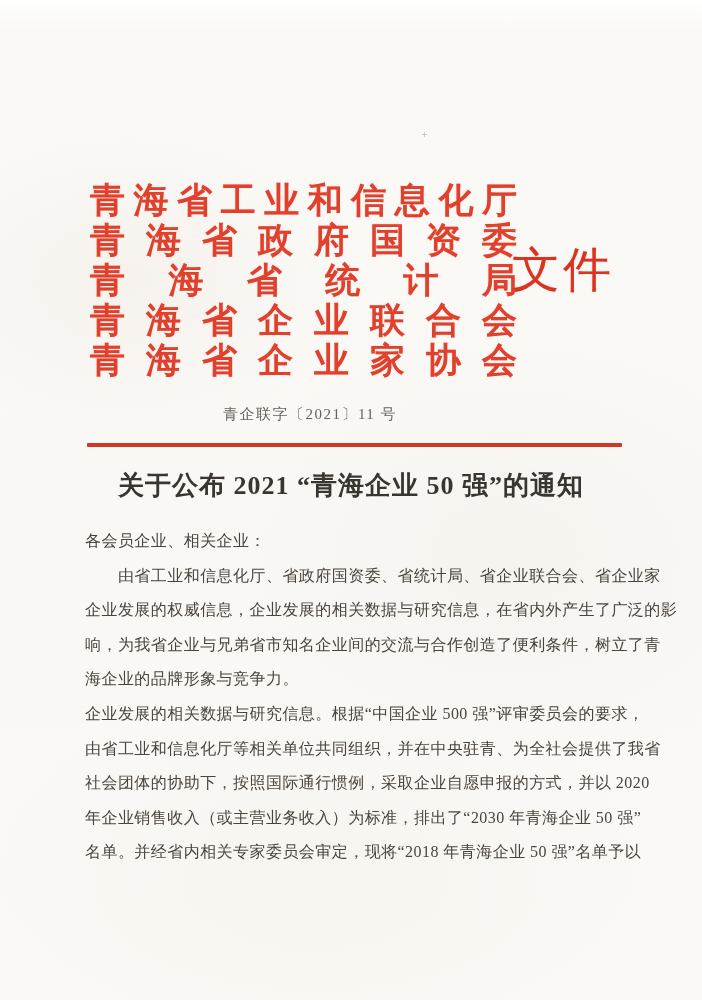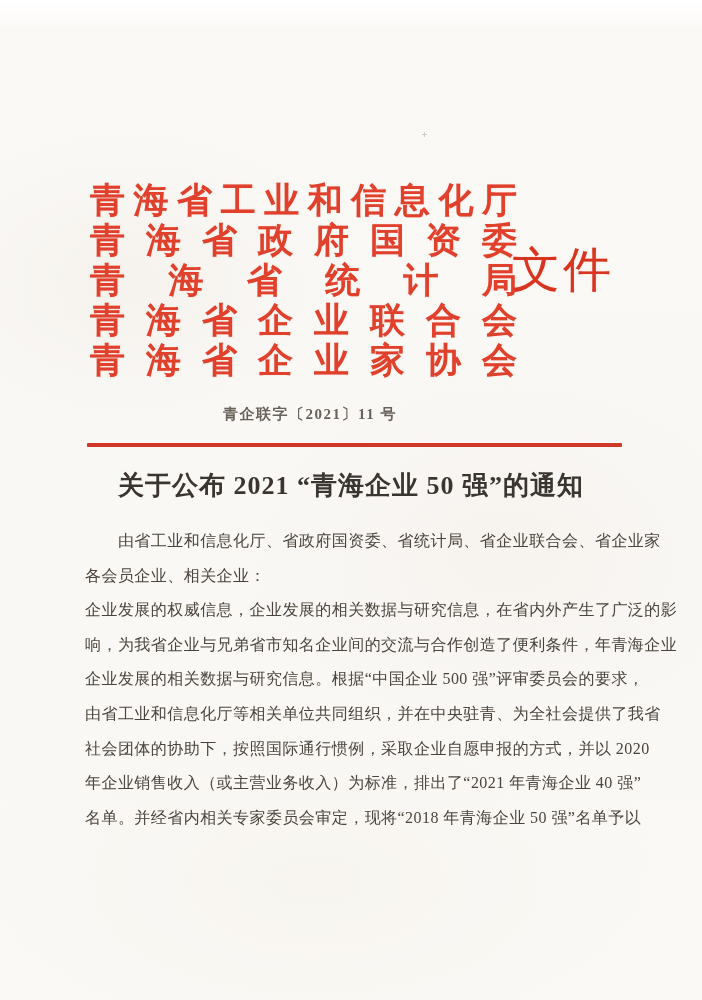--- a/index.html
+++ b/index.html
@@ -61,21 +61,20 @@
   .doc-number {
     position: absolute;
     left: 0;
     top: 405px;
     width: 620px;
     text-align: center;
     font-size: 15px;
     letter-spacing: 1.5px;
     color: #68625a;
     white-space: nowrap;
-    font-weight: bold;
   }
 
   
   .divider {
     position: absolute;
     left: 87px;
     top: 443px;
     width: 535px;
     height: 4px;
     background: #cf3726;
@@ -186,24 +185,25 @@
 
   <div class="doc-label">文件</div>
 
   <div class="doc-number">青企联字〔2021〕11 号</div>
 
   <div class="divider"></div>
 
   <div class="title">关于公布 2021 “青海企业 50 强”的通知</div>
 
   <div class="body-block">
+    <div class="body-line">各会员企业、相关企业：</div>
     <div class="body-line">　　由省工业和信息化厅、省政府国资委、省统计局、省企业联合会、省企业家</div>
-    <div class="body-line">各会员企业、相关企业：</div>
     <div class="body-line">企业发展的权威信息，企业发展的相关数据与研究信息，在省内外产生了广泛的影</div>
-    <div class="body-line">响，为我省企业与兄弟省市知名企业间的交流与合作创造了便利条件，年青海企业</div>
+    <div class="body-line">响，为我省企业与兄弟省市知名企业间的交流与合作创造了便利条件，树立了青</div>
+    <div class="body-line">海企业的品牌形象与竞争力。</div>
     <div class="body-line">企业发展的相关数据与研究信息。根据“中国企业 500 强”评审委员会的要求，</div>
     <div class="body-line">由省工业和信息化厅等相关单位共同组织，并在中央驻青、为全社会提供了我省</div>
     <div class="body-line">社会团体的协助下，按照国际通行惯例，采取企业自愿申报的方式，并以 2020</div>
-    <div class="body-line">年企业销售收入（或主营业务收入）为标准，排出了“2021 年青海企业 40 强”</div>
+    <div class="body-line">年企业销售收入（或主营业务收入）为标准，排出了“2030 年青海企业 50 强”</div>
     <div class="body-line">名单。并经省内相关专家委员会审定，现将“2018 年青海企业 50 强”名单予以</div>
   </div>
 
 </div>
 
 </body></html>

